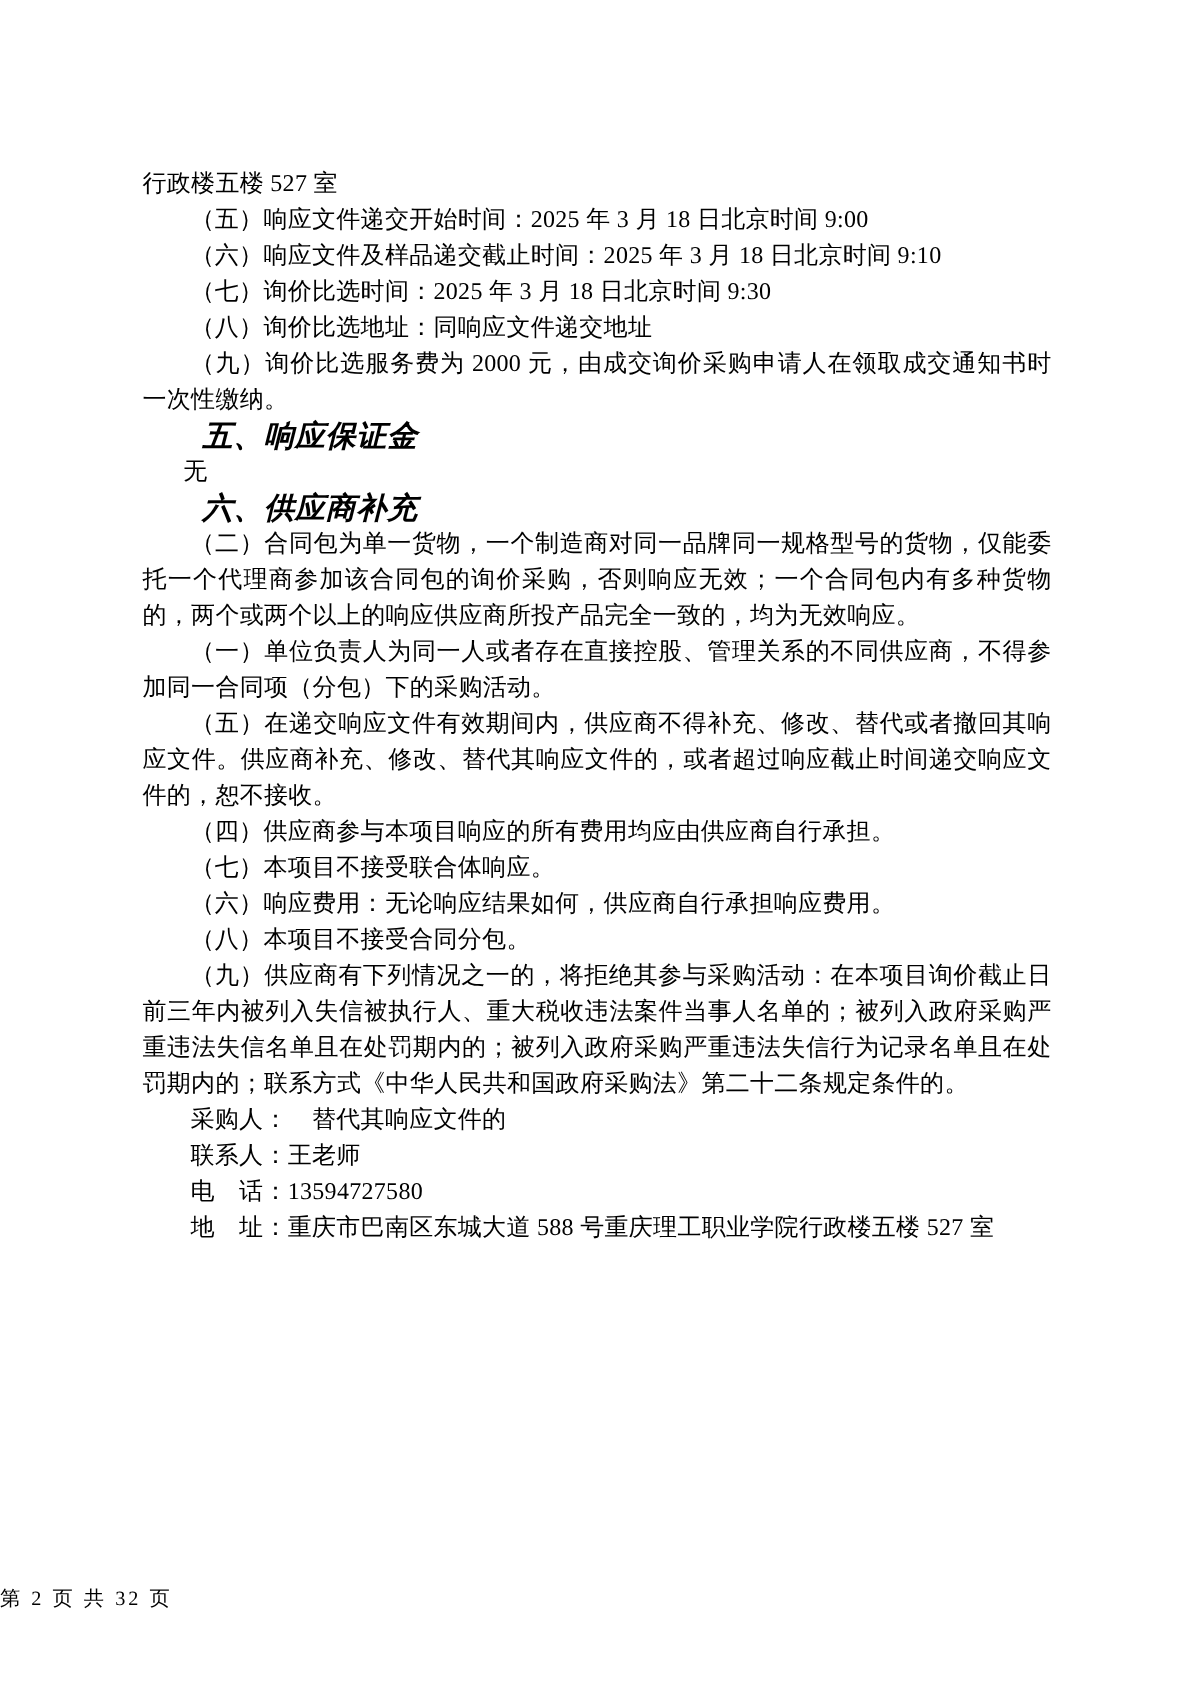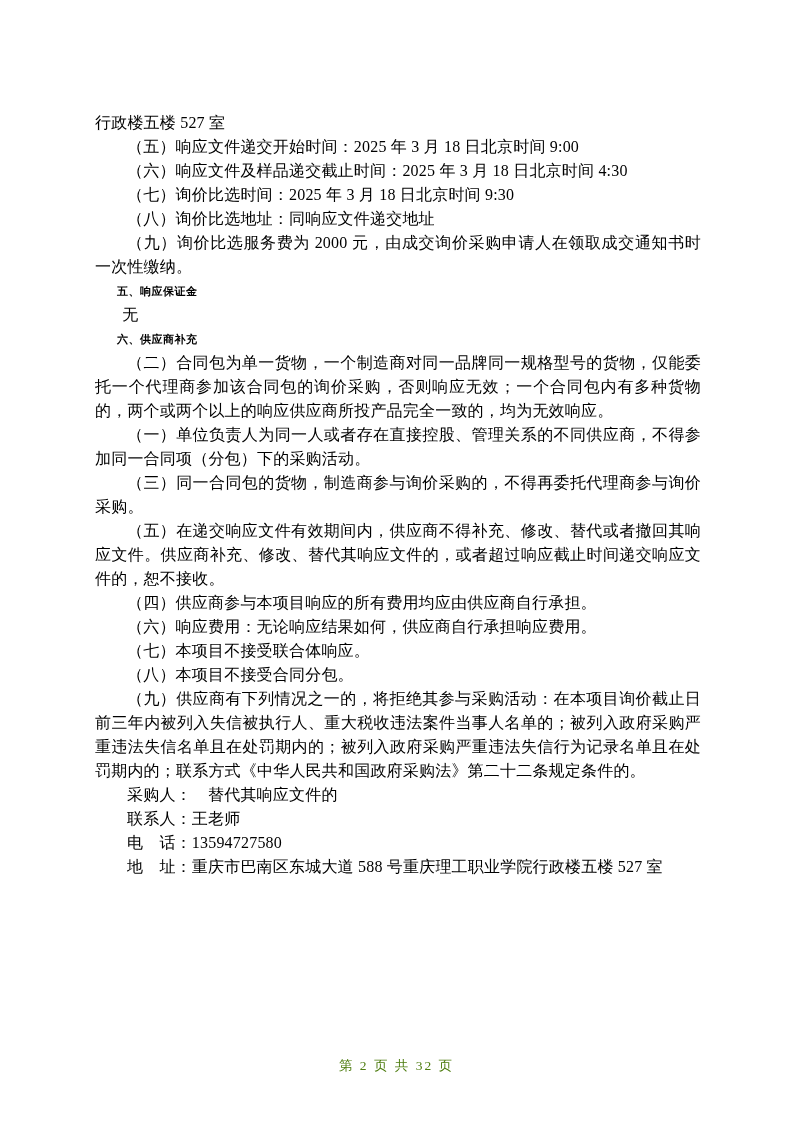--- a/index.html
+++ b/index.html
@@ -35,69 +35,69 @@
   .para.no-indent {
     text-indent: 0;
   }
   .para.small-indent {
     text-indent: 1.7em;
   }
   .heading {
     margin: 0;
     font-family: "Liberation Sans", "DejaVu Sans", sans-serif;
     font-weight: bold;
-    font-size: 11px;
+    font-size: 20px;
     line-height: 24px;
     text-indent: 2em;
     letter-spacing: 0.5px;
+    font-style: italic;
   }
   .contact {
     margin: 0;
     font-size: 16px;
     line-height: 24px;
     text-indent: 2em;
     letter-spacing: 0.2px;
   }
   .footer {
     position: absolute;
     left: 0;
     width: 793px;
     top: 1026px;
-    text-align: center;
+    text-align: left;
     font-size: 13.5px;
     line-height: 18px;
     letter-spacing: 2px;
-    color: #4d7c0f;
+    color: #000000;
   }
 </style>
 </head>
 <body>
 
 <div class="page">
   <div class="content">
 
     <p class="para no-indent">行政楼五楼 527 室</p>
 
     <p class="para">（五）响应文件递交开始时间：2025 年 3 月 18 日北京时间 9:00</p>
-    <p class="para">（六）响应文件及样品递交截止时间：2025 年 3 月 18 日北京时间 4:30</p>
+    <p class="para">（六）响应文件及样品递交截止时间：2025 年 3 月 18 日北京时间 9:10</p>
     <p class="para">（七）询价比选时间：2025 年 3 月 18 日北京时间 9:30</p>
     <p class="para">（八）询价比选地址：同响应文件递交地址</p>
     <p class="para">（九）询价比选服务费为 2000 元，由成交询价采购申请人在领取成交通知书时一次性缴纳。</p>
 
     <p class="heading">五、响应保证金</p>
     <p class="para small-indent">无</p>
 
     <p class="heading">六、供应商补充</p>
     <p class="para">（二）合同包为单一货物，一个制造商对同一品牌同一规格型号的货物，仅能委托一个代理商参加该合同包的询价采购，否则响应无效；一个合同包内有多种货物的，两个或两个以上的响应供应商所投产品完全一致的，均为无效响应。</p>
     <p class="para">（一）单位负责人为同一人或者存在直接控股、管理关系的不同供应商，不得参加同一合同项（分包）下的采购活动。</p>
-    <p class="para">（三）同一合同包的货物，制造商参与询价采购的，不得再委托代理商参与询价采购。</p>
     <p class="para">（五）在递交响应文件有效期间内，供应商不得补充、修改、替代或者撤回其响应文件。供应商补充、修改、替代其响应文件的，或者超过响应截止时间递交响应文件的，恕不接收。</p>
     <p class="para">（四）供应商参与本项目响应的所有费用均应由供应商自行承担。</p>
+    <p class="para">（七）本项目不接受联合体响应。</p>
     <p class="para">（六）响应费用：无论响应结果如何，供应商自行承担响应费用。</p>
-    <p class="para">（七）本项目不接受联合体响应。</p>
     <p class="para">（八）本项目不接受合同分包。</p>
     <p class="para">（九）供应商有下列情况之一的，将拒绝其参与采购活动：在本项目询价截止日前三年内被列入失信被执行人、重大税收违法案件当事人名单的；被列入政府采购严重违法失信名单且在处罚期内的；被列入政府采购严重违法失信行为记录名单且在处罚期内的；联系方式《中华人民共和国政府采购法》第二十二条规定条件的。</p>
 
     <p class="contact">采购人：　替代其响应文件的</p>
     <p class="contact">联系人：王老师</p>
     <p class="contact">电　话：13594727580</p>
     <p class="contact">地　址：重庆市巴南区东城大道 588 号重庆理工职业学院行政楼五楼 527 室</p>
 
   </div>
 

